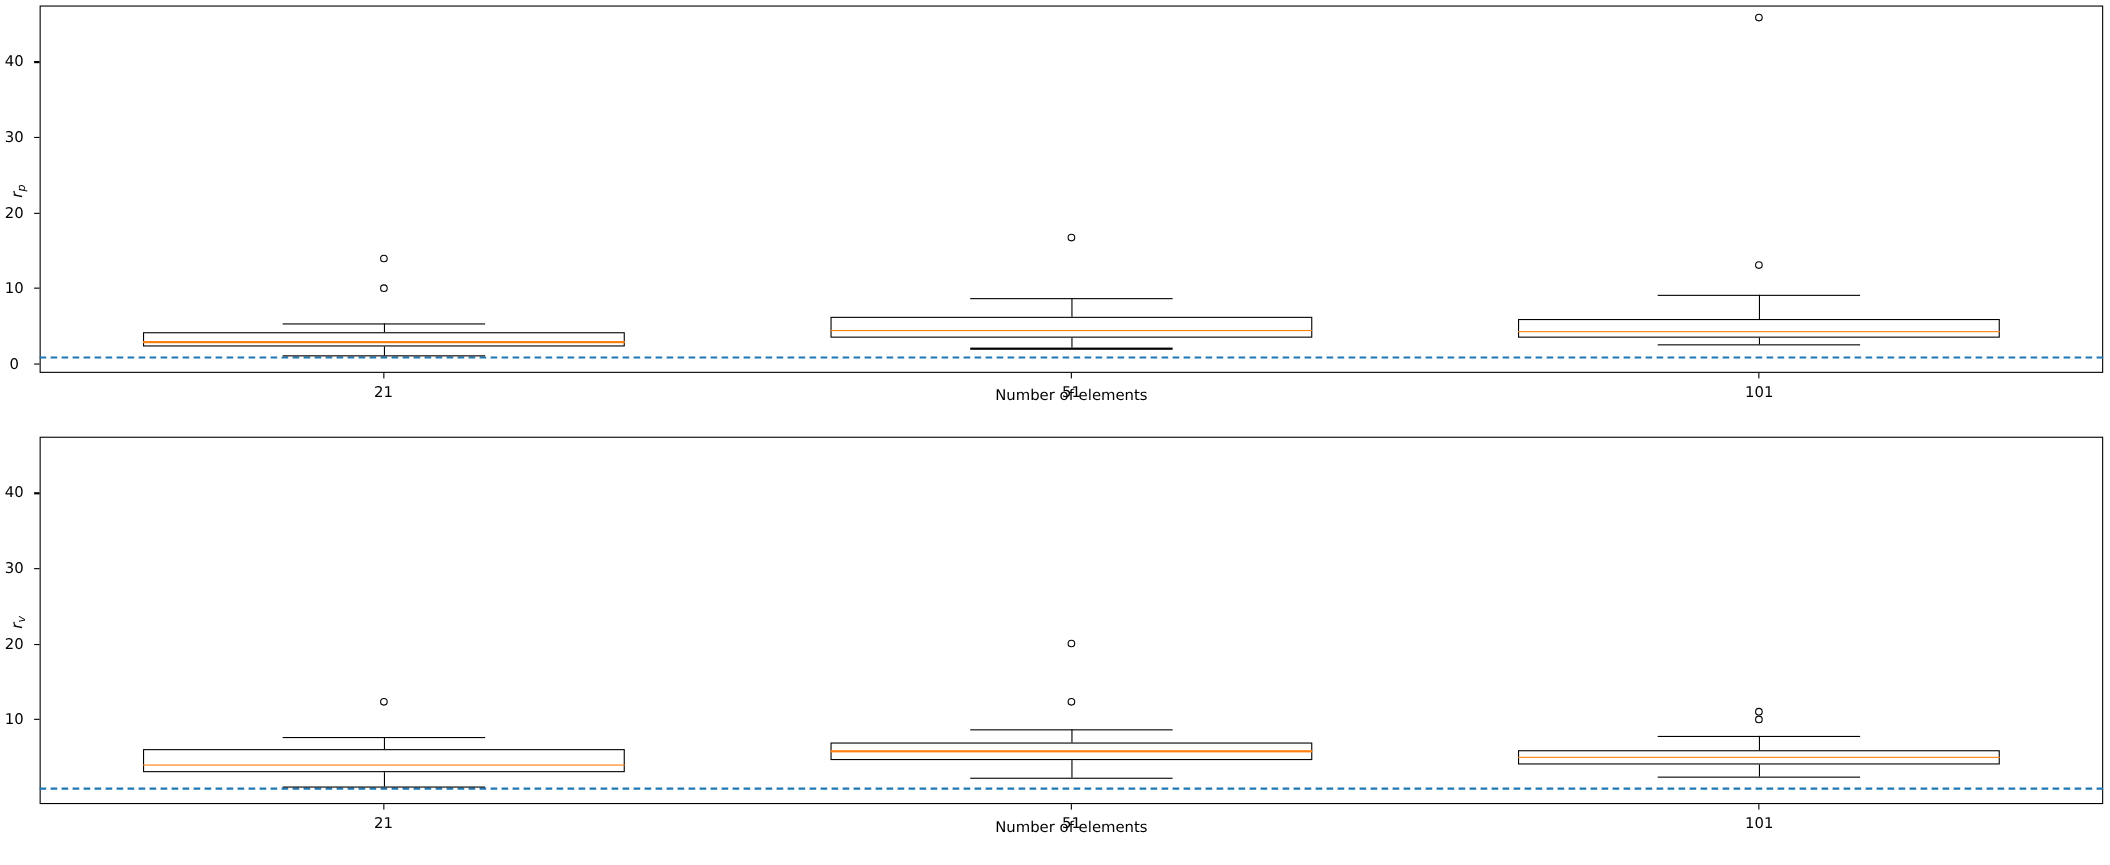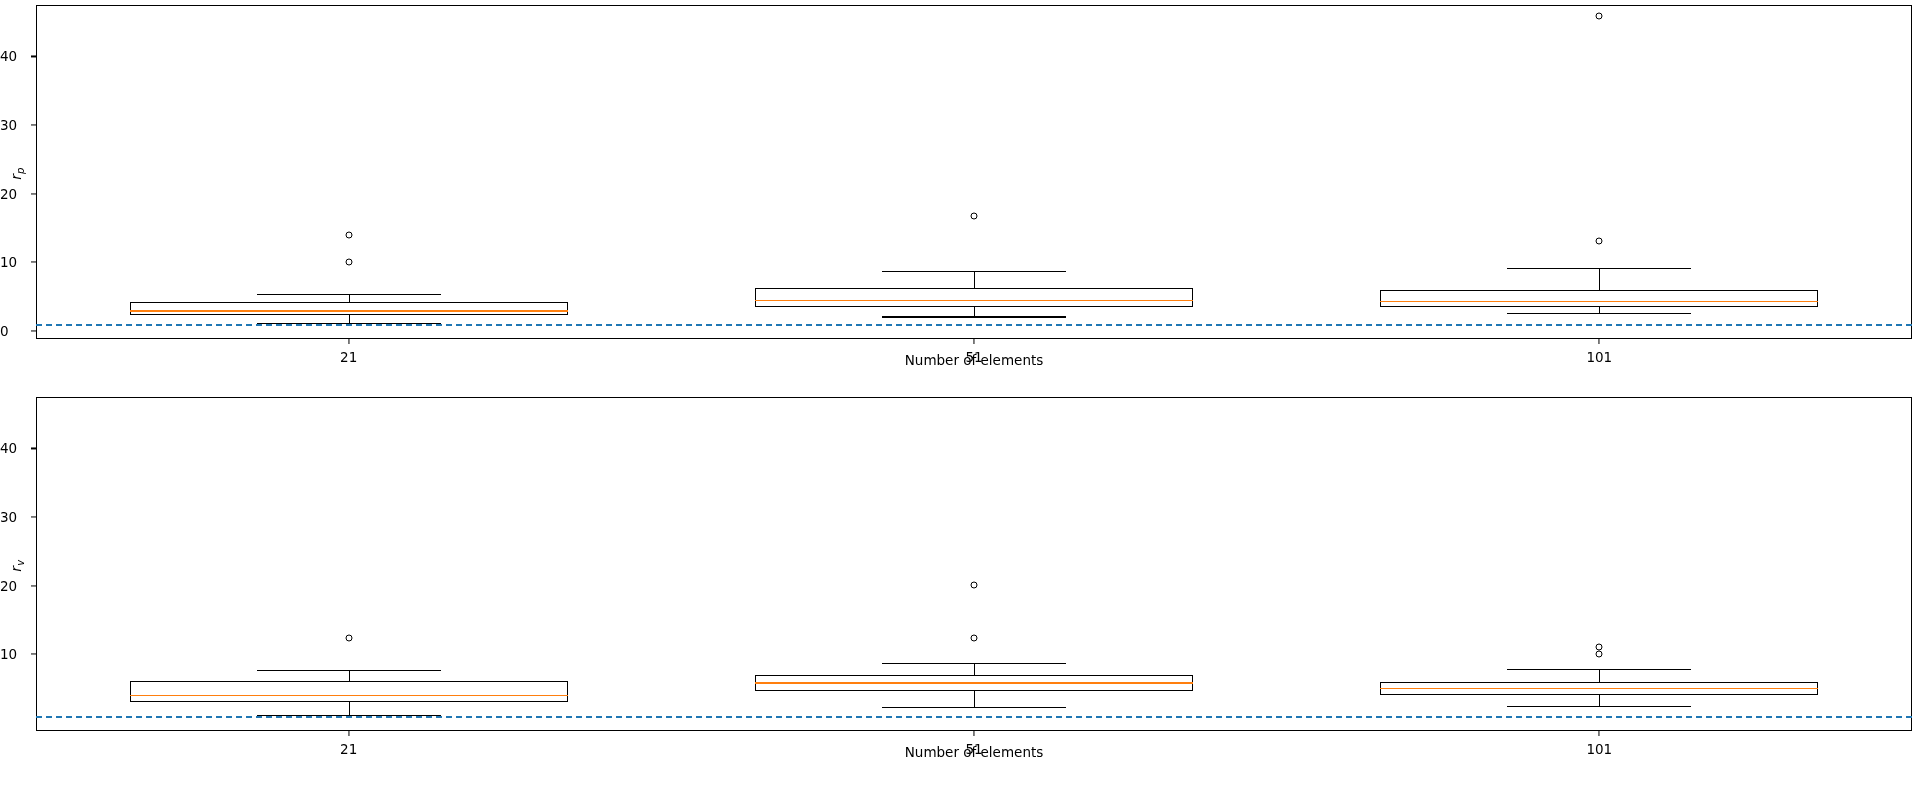--- a/index.html
+++ b/index.html
@@ -3,21 +3,21 @@
 <meta charset="utf-8">
 <style>
   html,body{margin:0;padding:0;background:#ffffff;}
   body{width:1918px;height:786px;font-family:"DejaVu Sans",sans-serif;overflow:hidden;}
   .figure{position:relative;width:1918px;height:786px;background:#ffffff;}
 
   .panel{position:absolute;left:0;right:0;}
   .axes{position:absolute;border:1.1px solid #000000;box-sizing:border-box;background:#ffffff;}
 
   .ytick-label{position:absolute;right:0;transform:translateY(-50%);
-    font-size:13.5px;color:#000000;text-align:left;white-space:nowrap;}
+    font-size:13.5px;color:#000000;text-align:center;white-space:nowrap;}
   .ytick-mark{position:absolute;width:5px;height:1.1px;background:#000000;transform:translateY(-50%);}
 
   .xtick-label{position:absolute;transform:translateX(-50%);
     font-size:13.5px;color:#000000;white-space:nowrap;}
   .xtick-mark{position:absolute;width:1.1px;height:5px;background:#000000;transform:translateX(-50%);}
 
   .ylabel{position:absolute;font-size:14px;color:#000000;white-space:nowrap;
     transform-origin:center center;transform:rotate(-90deg);}
   .ylabel i{font-style:italic;}
   .ylabel sub{font-style:italic;font-size:0.72em;vertical-align:-0.25em;}

